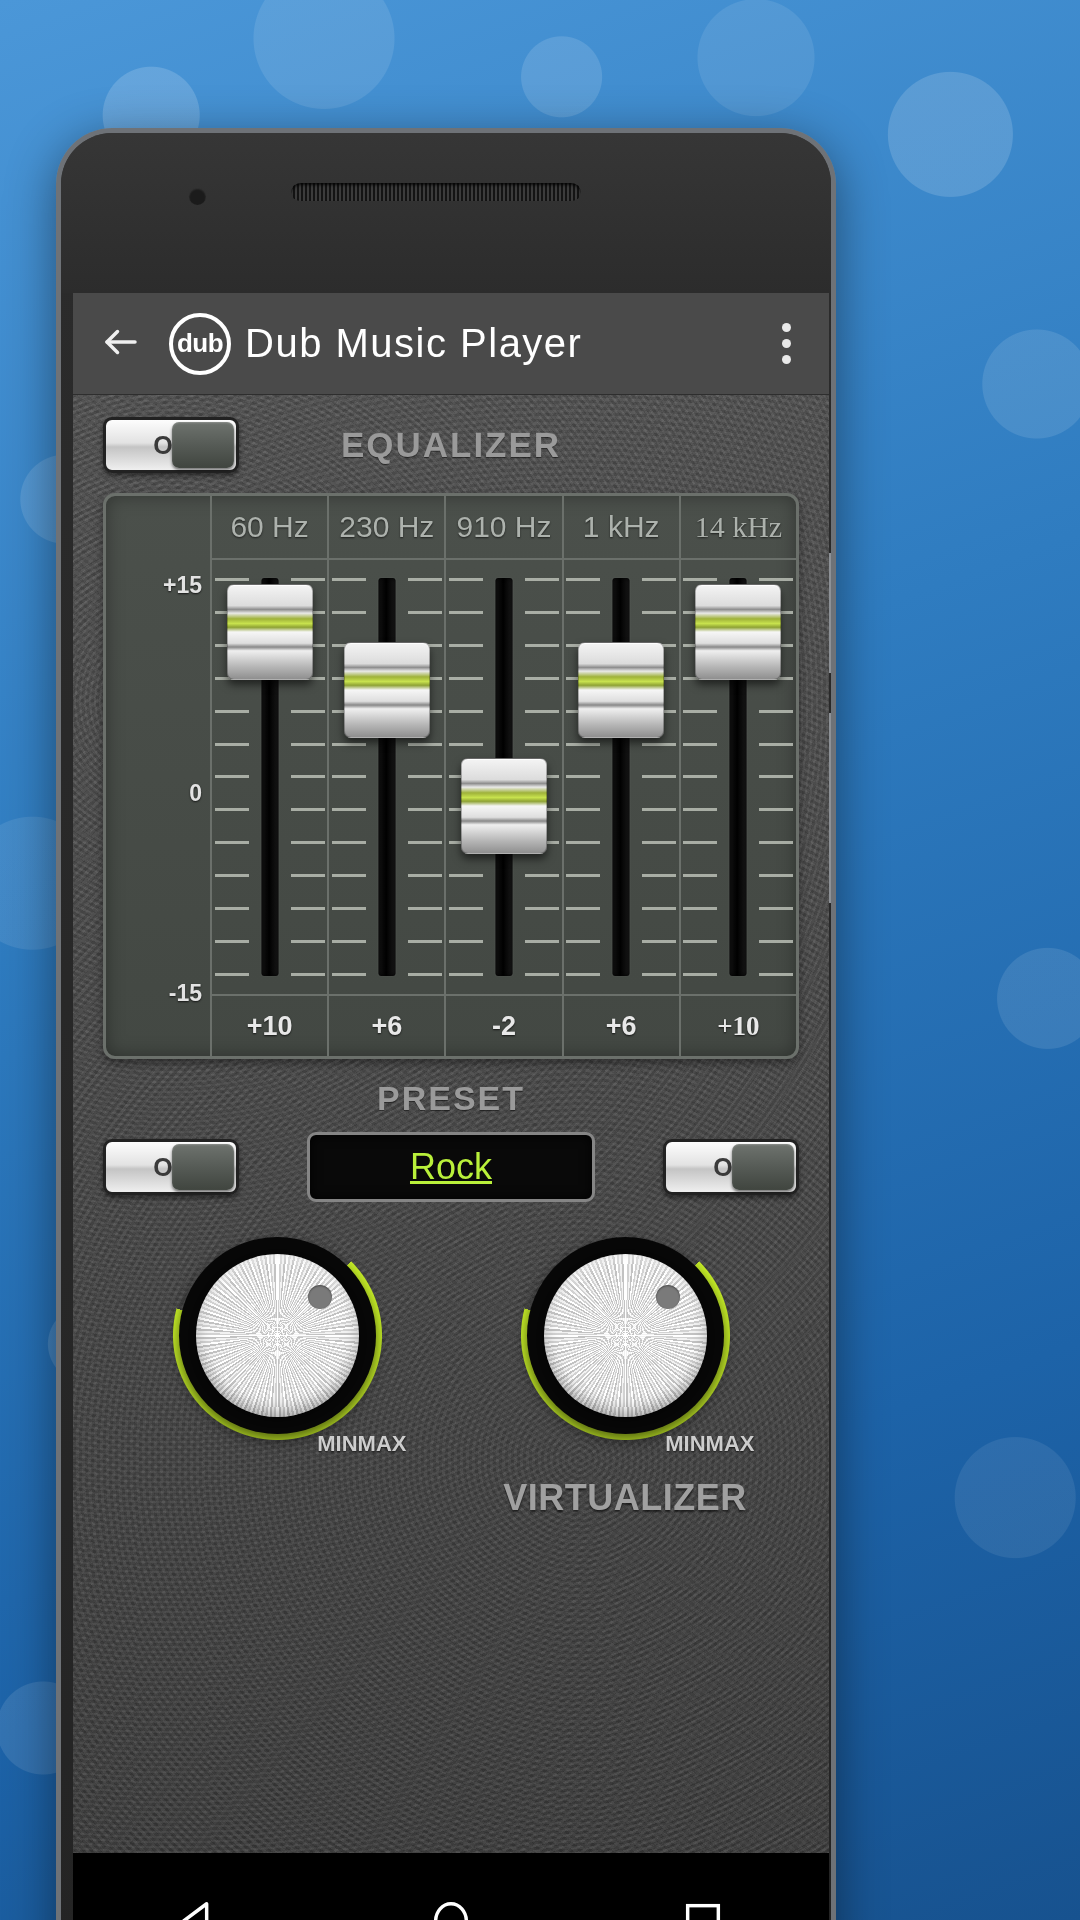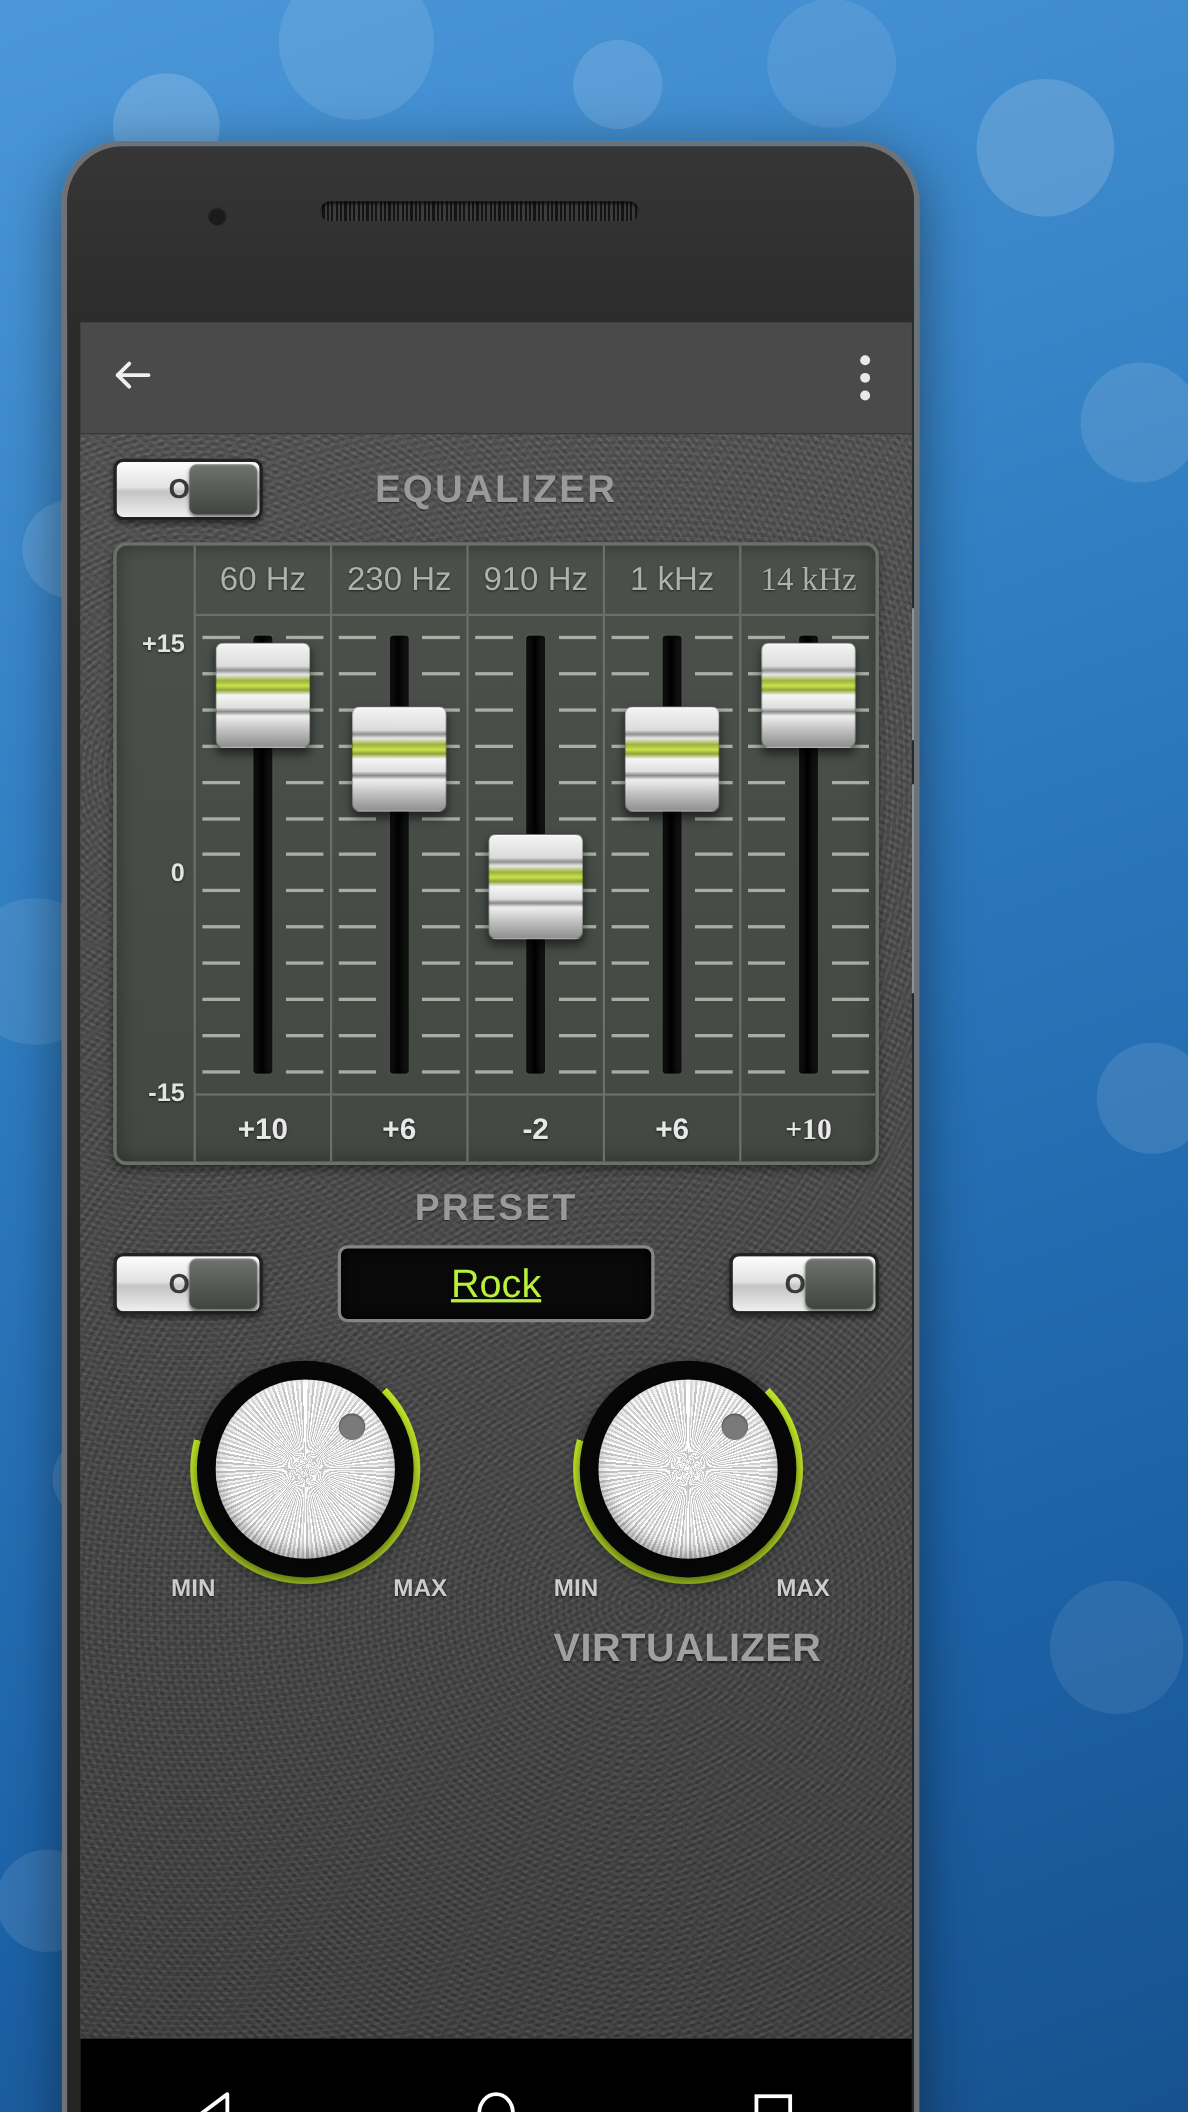--- a/index.html
+++ b/index.html
@@ -167,20 +167,21 @@
     border-radius: 12px;
     box-shadow: inset 0 0 18px rgba(0,0,0,0.35), 0 4px 8px rgba(0,0,0,0.4);
     display: flex;
     overflow: hidden;
   }
   #scale-col {
     width: 72px;
     position: relative;
     border-right: 2px solid #6b706b;
     flex-shrink: 0;
+    margin-left: 34px;
   }
   .scale-label {
     position: absolute; right: 8px;
     color: #e3e3e3; font-size: 23px; font-weight: bold;
     text-shadow: 0 1px 2px rgba(0,0,0,0.7);
   }
   .band {
     flex: 1;
     border-right: 2px solid #6b706b;
     display: flex; flex-direction: column;
@@ -293,21 +294,21 @@
     box-shadow: inset 0 -6px 14px rgba(0,0,0,0.30), inset 0 5px 10px rgba(255,255,255,0.6), 0 3px 7px rgba(0,0,0,0.45);
   }
   .knob-dot {
     position: absolute; right: 27px; top: 31px;
     width: 24px; height: 24px; border-radius: 50%;
     background: #7a7a7a;
     box-shadow: inset 0 1px 2px rgba(0,0,0,0.4);
   }
   .knob-minmax {
     position: relative; width: 215px; margin: -12px auto 0;
-    display: flex; justify-content: space-between;
+    display: flex; justify-content: flex-end;
     color: #cdcdcd; font-size: 22px; font-weight: bold;
     text-shadow: 0 1px 2px rgba(0,0,0,0.7);
   }
   .knob-minmax span:first-child { margin-left: -14px; }
   .knob-minmax span:last-child  { margin-right: -22px; }
   .knob-name {
     margin-top: 20px;
     color: #a0a0a0; font-size: 36px; font-weight: bold; letter-spacing: 0.5px;
     text-shadow: 0 2px 2px rgba(0,0,0,0.55);
   }
@@ -336,20 +337,24 @@
   <div id="screen">
 
     <div id="appbar">
       <div id="back-btn">
         <span>
           <svg viewBox="0 0 24 24" fill="none" stroke="#f0f0f0" stroke-width="2" stroke-linecap="round" stroke-linejoin="round">
             <line x1="20" y1="12" x2="4" y2="12"></line>
             <polyline points="10,6 4,12 10,18"></polyline>
           </svg>
         </span>
+      </div>
+      <div id="brand">
+        <div id="dub-logo">dub</div>
+        <div id="app-title">Dub Music Player</div>
       </div>
       <div id="overflow-btn">
         <i></i>
         <i></i>
         <i></i>
       </div>
     </div>
 
     <div id="body-panel">
 

